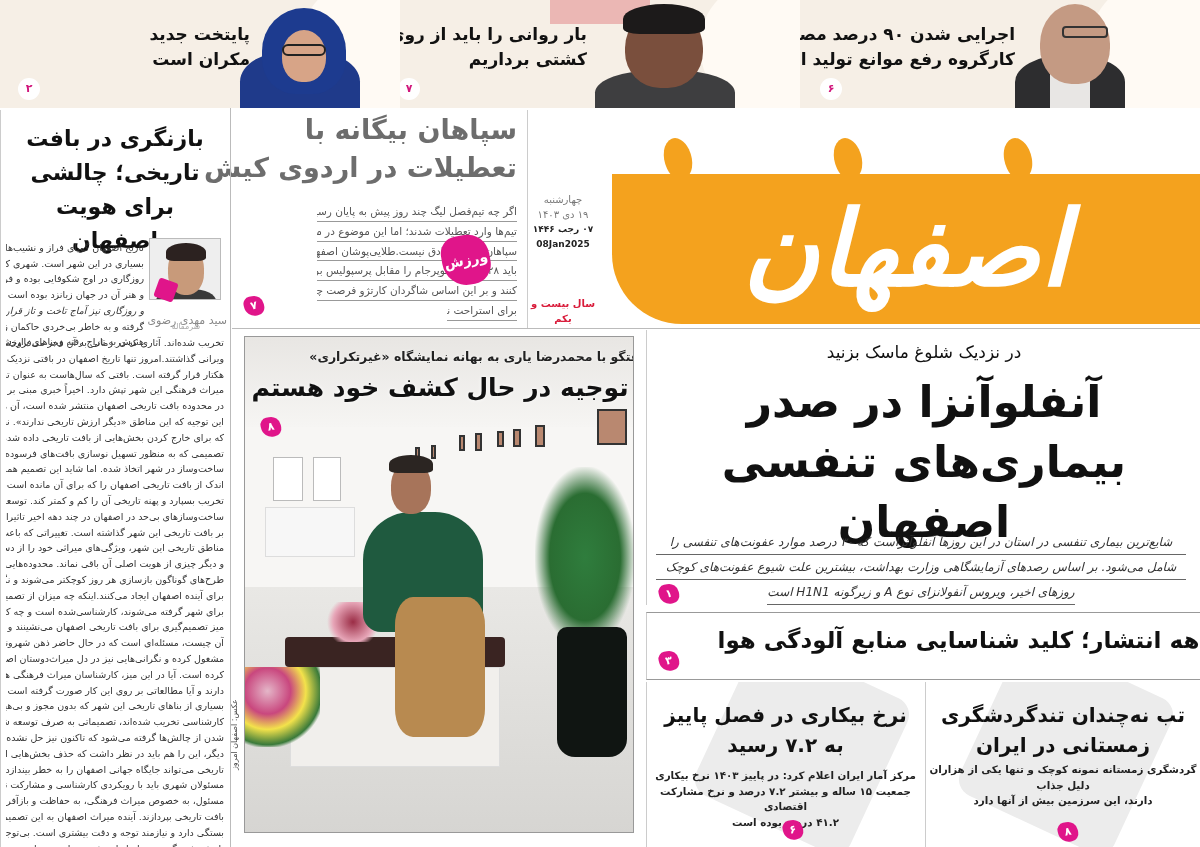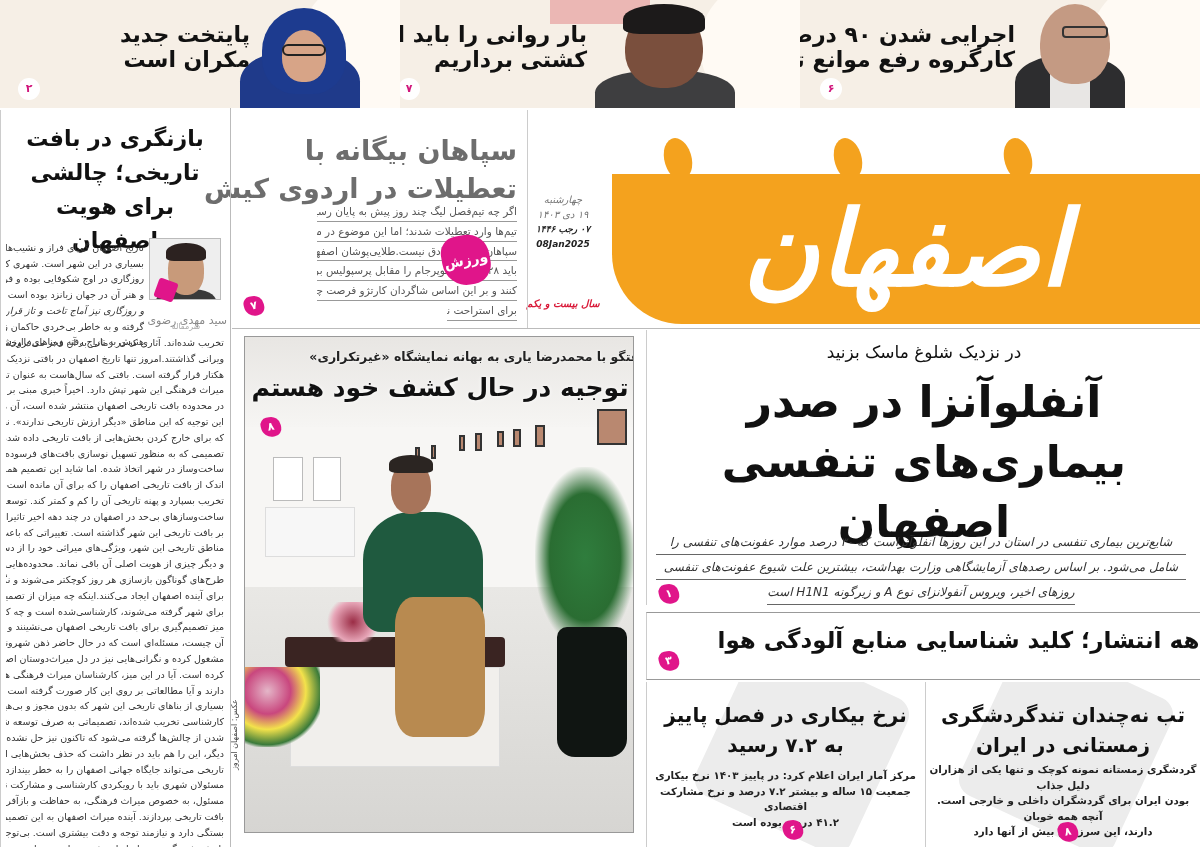--- a/index.html
+++ b/index.html
@@ -3,41 +3,41 @@
 <meta charset="utf-8">
 <style>
   * { box-sizing: border-box; margin: 0; padding: 0; }
   html, body { width: 1200px; height: 847px; overflow: hidden; background: #ffffff; }
   body { font-family: "DejaVu Sans", sans-serif; color: #111; position: relative; direction: rtl; }
 
   
   .teasers { position: absolute; left: 0; top: 0; width: 1200px; height: 108px; background: #f6efe6; display: flex; flex-direction: row-reverse; }
   .teaser { position: relative; width: 400px; height: 108px; overflow: hidden; }
   .teaser .blob { position: absolute; width: 150px; height: 150px; background: #fffaf4; border-radius: 45% 55% 40% 60%; top: -20px; }
-  .teaser .title { position: absolute; top: 22px; font-weight: bold; font-size: 22px; line-height: 25px; text-align: right; color: #111; white-space: nowrap; }
+  .teaser .title { position: absolute; top: 22px; font-weight: bold; font-size: 17px; line-height: 25px; text-align: right; color: #111; white-space: nowrap; }
   .teaser .pg { position: absolute; bottom: 8px; width: 22px; height: 22px; border-radius: 50%; background: #fff; color: #d1157b; font-size: 11px; text-align: center; line-height: 22px; font-weight: bold; }
 
   
   .head { position: absolute; border-radius: 50% 50% 45% 45%; }
   .body-shape { position: absolute; border-radius: 45% 45% 0 0; }
 
   
   .masthead { position: absolute; left: 612px; top: 120px; width: 588px; height: 208px; }
   .logo-band { position: absolute; left: 0; top: 54px; width: 588px; height: 150px; background: #f4a21e; border-radius: 0 0 0 70px; overflow: hidden; }
   .logo-text { position: absolute; left: 0; top: 10px; width: 588px; text-align: center; color: #fff; font-family: "DejaVu Serif", serif; font-style: italic; font-weight: bold; font-size: 104px; line-height: 130px; letter-spacing: 4px; }
   .logo-dot { position: absolute; width: 28px; height: 42px; background: #f4a21e; border-radius: 60% 40% 60% 40%; transform: rotate(-25deg); }
 
-  .dateline { position: absolute; left: 522px; top: 192px; width: 82px; text-align: center; font-size: 10px; line-height: 15px; color: #777; font-style: italic; }
+  .dateline { position: absolute; left: 522px; top: 192px; width: 82px; text-align: center; font-size: 10px; line-height: 15px; color: #777; }
   .dateline .d-strong { color: #222; font-weight: bold; font-size: 9px; }
   .dateline .d-red { color: #d91b3a; font-weight: bold; font-size: 10px; margin-top: 44px; }
   .dateline .site { margin-top: 3px; background: #111; color: #fff; font-size: 7px; line-height: 11px; padding: 0 2px; direction: ltr; }
 
   
   .sports { position: absolute; left: 232px; top: 110px; width: 296px; height: 218px; border-right: 1px solid #ccc; }
-  .sports-title { position: absolute; right: 10px; top: 22px; font-size: 27px; line-height: 38px; font-weight: bold; color: #6d6d6d; text-align: right; white-space: nowrap; }
+  .sports-title { position: absolute; right: 10px; top: 1px; font-size: 27px; line-height: 38px; font-weight: bold; color: #6d6d6d; text-align: right; white-space: nowrap; }
   .sports-text { position: absolute; right: 10px; top: 92px; width: 200px; font-size: 10.5px; line-height: 18.8px; color: #555; text-align: right; }
   .sports-text span { display: block; border-bottom: 1px solid #999; white-space: nowrap; overflow: hidden; }
   .tag-blob { position: absolute; left: 210px; top: 125px; width: 48px; height: 50px; background: #e0158a; border-radius: 35% 45% 40% 50%; transform: rotate(-10deg); color: #fff; font-weight: bold; font-size: 14px; text-align: center; line-height: 50px; }
 
   .pgbadge { position: absolute; width: 20px; height: 20px; background: #e0158a; color: #fff; font-size: 11px; font-weight: bold; text-align: center; line-height: 20px; border-radius: 35% 50% 40% 55%; transform: rotate(-12deg); }
 
   
   .editorial { position: absolute; left: 0; top: 110px; width: 230px; height: 737px; border-left: 1px solid #ccc; }
   .ed-title { position: absolute; right: 10px; top: 12px; width: 210px; font-size: 22px; line-height: 34px; font-weight: bold; text-align: center; color: #111; }
   .ed-author { position: absolute; left: 148px; top: 128px; width: 72px; height: 62px; border: 1px solid #bbb; background: #eee; overflow: hidden; }
@@ -261,40 +261,39 @@
 <div class="ph-credit">عکس: اصفهان امروز</div>
 
 <div class="main-story">
   <div class="kicker">در نزدیک شلوغ ماسک بزنید</div>
   <div class="headline">
     <div>آنفلوآنزا در صدر</div>
     <div>بیماری‌های تنفسی اصفهان</div>
   </div>
   <div class="lede">
     <span>شایع‌ترین بیماری تنفسی در استان در این روزها آنفلوآنزاست که ۳۰ درصد موارد عفونت‌های تنفسی را</span>
-    <span>شامل می‌شود. بر اساس رصدهای آزمایشگاهی وزارت بهداشت، بیشترین علت شیوع عفونت‌های تنفسی</span>
+    <span>شامل می‌شود. بر اساس رصدهای آزمایشگاهی وزارت بهداشت، بیشترین علت شیوع عفونت‌های کوچک</span>
     <span style="display:inline-block;">روزهای اخیر، ویروس آنفولانزای نوع A و زیرگونه H1N1 است</span>
   </div>
   <div class="pgbadge" style="left:12px; top:254px;">۱</div>
 </div>
 
 <div class="secondary">
   <div class="secondary-title">سیاهه انتشار؛ کلید شناسایی منابع آلودگی هوا</div>
   <div class="pgbadge" style="left:12px; top:38px;">۳</div>
 </div>
 
 <div class="brief brief-right">
   <div class="bg-shape" style="left:55px; top:-20px;"></div>
   <div class="b-title" style="top:18px;">
     <div>تب نه‌چندان تندگردشگری</div>
     <div>زمستانی در ایران</div>
   </div>
   <div class="b-text" style="top:80px;">
     <div>گردشگری زمستانه نمونه کوچک و تنها یکی از هزاران دلیل جذاب</div>
-    <div>بودن ایران برای گردشگران داخلی و خارجی است. آنچه همه خوبان</div>
     <div>دارند، این سرزمین بیش از آنها دارد</div>
   </div>
   <div class="pgbadge" style="left:132px; top:140px;">۸</div>
 </div>
 
 <div class="brief brief-left">
   <div class="bg-shape" style="left:70px; top:-20px;"></div>
   <div class="b-title" style="top:18px;">
     <div>نرخ بیکاری در فصل پاییز</div>
     <div>به ۷.۲ رسید</div>

